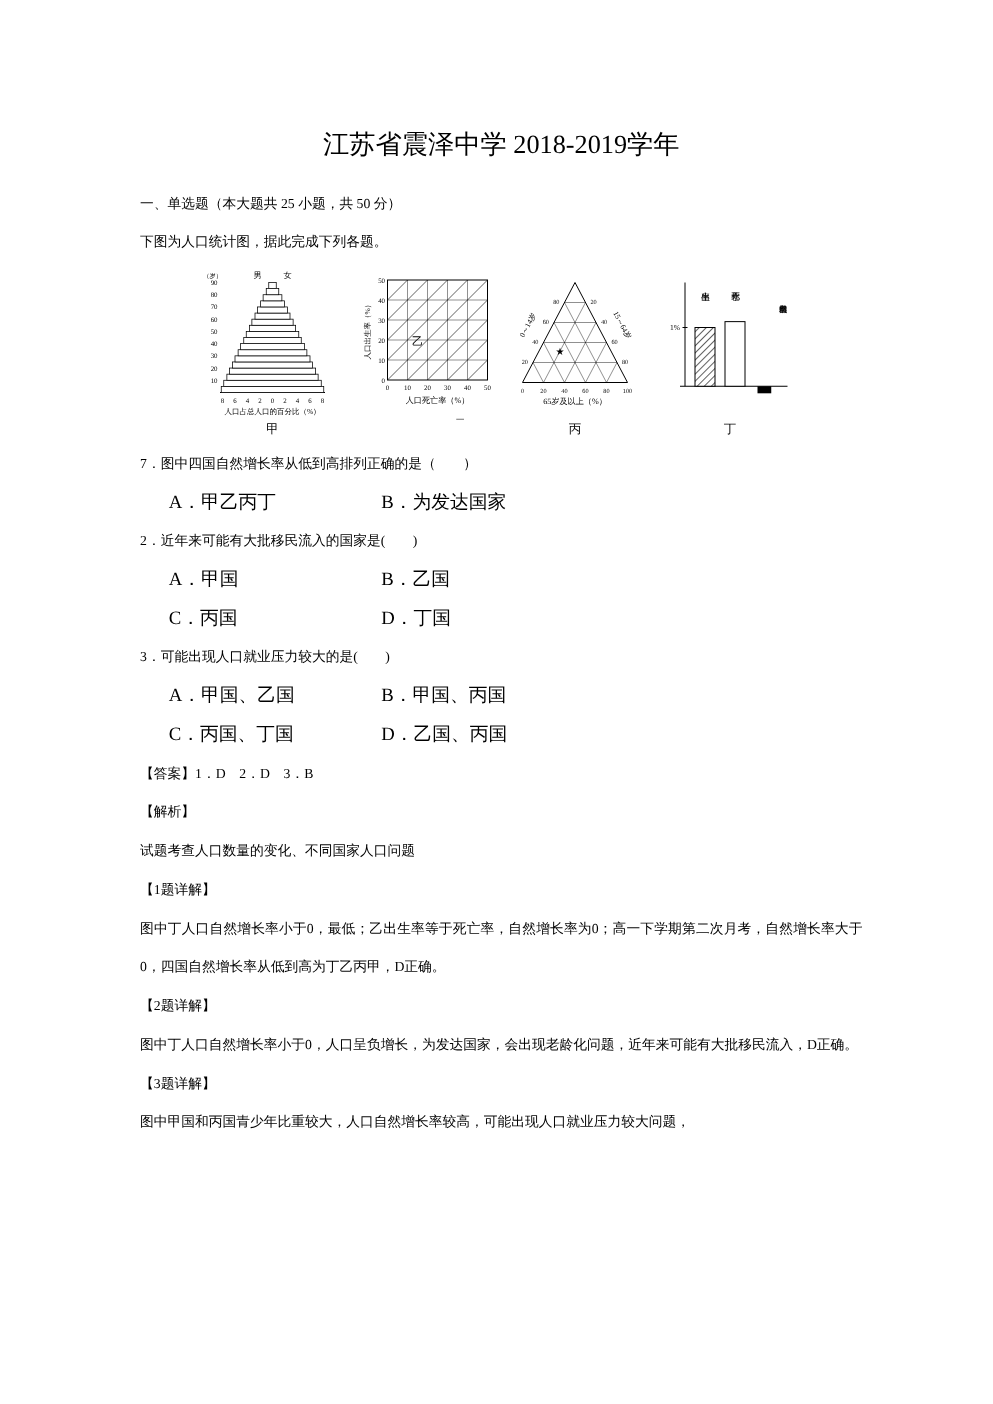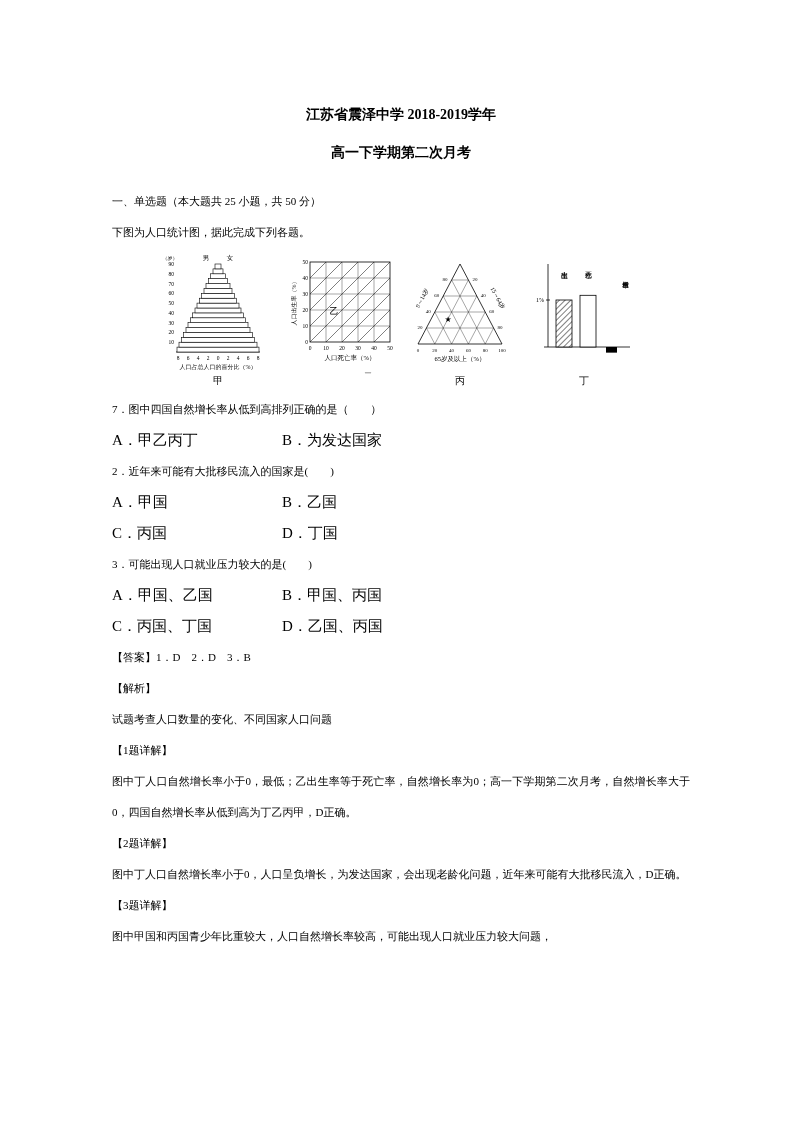--- a/index.html
+++ b/index.html
@@ -13,46 +13,45 @@
     overflow: hidden;
   }
   .content {
     position: absolute;
     left: 112px; top: 96px;
     width: 578px;
   }
   .title {
     margin: 0;
     text-align: center;
-    font-size: 14px;
-    font-weight: 700;
+    font-size: 21px;
+    font-weight: 400;
     line-height: 38px;
   }
   .para {
     margin: 0;
     font-size: 11px;
     line-height: 31px;
     white-space: pre-wrap;
   }
   .para.body { text-align: justify; }
   .section { margin-top: 14px; }
-  .optrow { display: flex; font-size: 15px; line-height: 31px; }
+  .optrow { display: flex; font-size: 15px; line-height: 31px; margin-left: 23px; }
   .optrow .opt { width: 170px; }
   .figure { margin: 4px 0 2px 48px; }
   svg { display: block; }
   svg text { font-family: "Liberation Serif", "DejaVu Serif", serif; }
 </style>
 </head>
 <body>
 
 <div class="page">
   <div class="content">
 
     <p class="title">江苏省震泽中学 2018-2019学年</p>
-    <p class="title">高一下学期第二次月考</p>
 
     <p class="para section">一、单选题（本大题共 25 小题，共 50 分）</p>
     <p class="para">下图为人口统计图，据此完成下列各题。</p>
 
     <div class="figure">
       <svg width="482" height="140" viewBox="0 0 482 140" xmlns="http://www.w3.org/2000/svg">
           <defs>
             <pattern id="hatch" width="4" height="4" patternUnits="userSpaceOnUse" patternTransform="rotate(45)">
               <rect x="0" y="0" width="4" height="4" fill="#fff"></rect>
               <line x1="0" y1="0" x2="0" y2="4" stroke="#000" stroke-width="1"></line>

